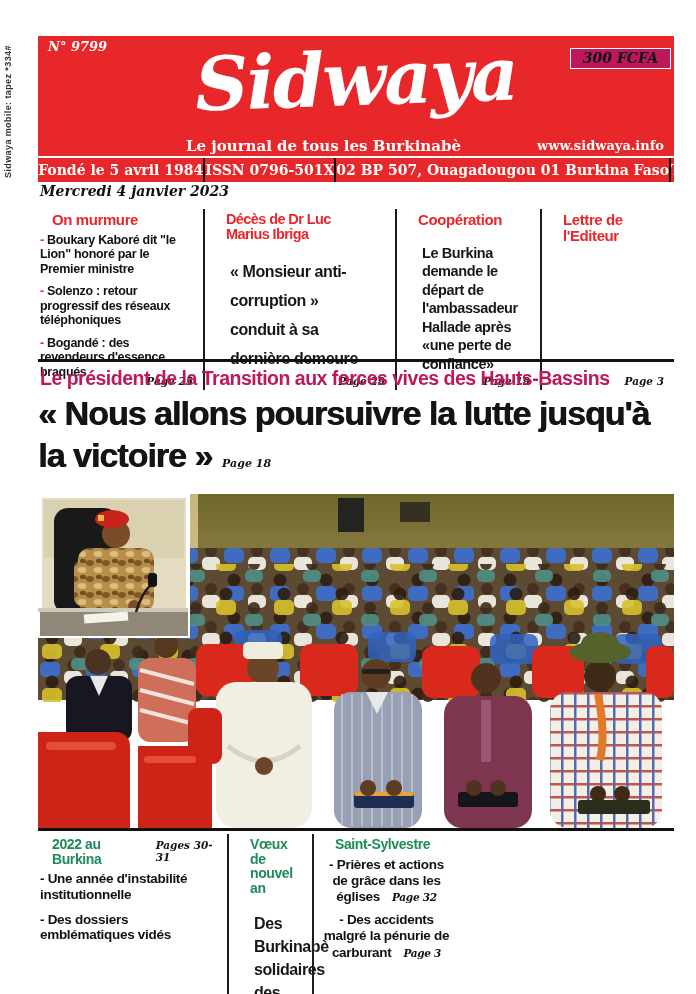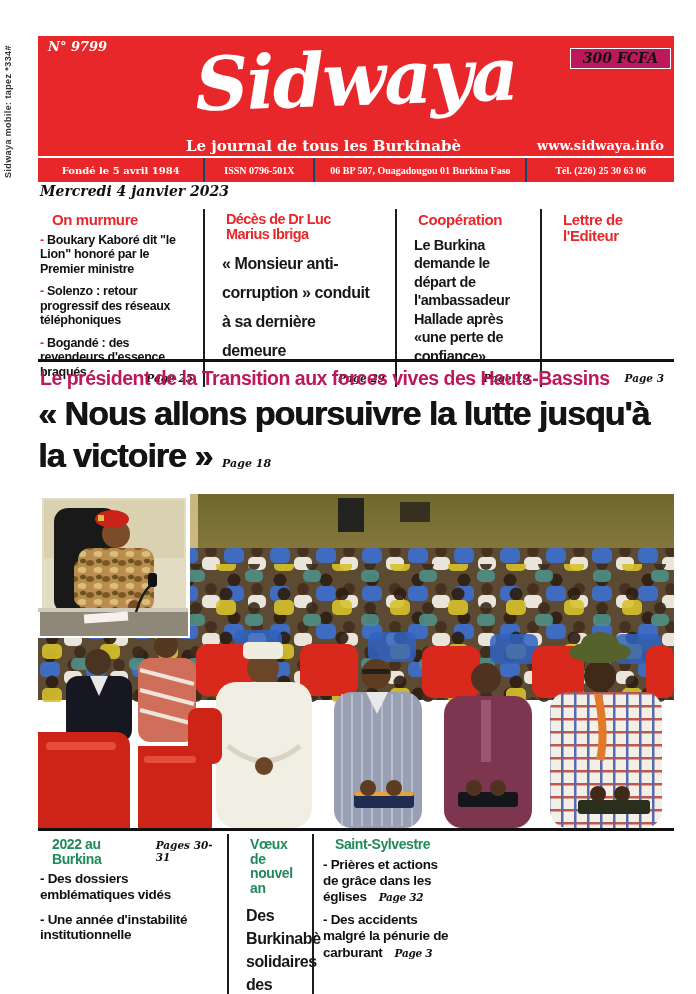--- a/index.html
+++ b/index.html
@@ -20,40 +20,40 @@
   .logo{position:absolute;top:6px;left:0;right:0;text-align:center;color:#fff;
     font-family:"DejaVu Serif",serif;font-style:italic;font-weight:bold;font-size:74px;
     transform:rotate(-2deg);letter-spacing:-2px;line-height:1;}
   .tagline{position:absolute;bottom:27px;left:148px;color:#fff;
     font-family:"DejaVu Serif",serif;font-weight:bold;font-size:15px;}
   .website{position:absolute;bottom:29px;right:10px;color:#fff;
     font-family:"DejaVu Serif",serif;font-weight:bold;font-size:13px;}
   .infobar{position:absolute;left:0;right:0;bottom:0;height:24px;border-top:2px solid #fff;
     display:flex;align-items:stretch;}
   .infobar .cell{display:flex;align-items:center;justify-content:center;color:#fff;
-    font-family:"DejaVu Serif",serif;font-weight:bold;font-size:10px;white-space:nowrap;}
-  .infobar .cell + .cell{border-left:2px solid #0c4a6e;font-family:Liberation Serif, serif;}
+    font-family:"DejaVu Serif",serif;font-weight:bold;font-size:14px;white-space:nowrap;}
+  .infobar .cell + .cell{border-left:2px solid #000000;}
   .c1{flex:0 0 26%;} .c2{flex:0 0 17%;} .c3{flex:0 0 33%;} .c4{flex:1;}
 
   .dateline{position:absolute;left:40px;top:183px;color:#111;
     font-family:"DejaVu Serif",serif;font-style:italic;font-weight:bold;font-size:14px;}
 
   
   .row{position:absolute;left:38px;width:636px;display:grid;}
   .top-row{top:209px;height:150px;grid-template-columns:165px 192px 145px 134px;}
   .bottom-row{top:834px;height:125px;grid-template-columns:189px 85px 146px 216px;}
   .col{position:relative;padding:3px 8px 0 2px;}
   .col + .col{border-left:2px solid #1c1c1c;padding-left:9px;}
   .kicker{margin:0 12px 5px;font-size:15px;font-weight:bold;letter-spacing:-.4px;line-height:1.05;}
   .kicker.red{color:#e8272b;}
   .kicker.green{color:#1f8a5a;font-size:14px;}
   .item{margin:0 0 8px;font-size:12.5px;font-weight:bold;letter-spacing:-.3px;line-height:1.16;}
   .dash-red::before{content:"- ";color:#e8272b;}
   .dash-black::before{content:"- ";color:#111;}
-  .teaser{margin:8px;font-weight:bold;letter-spacing:-.4px;color:#171717;}
+  .teaser{margin:16px;font-weight:bold;letter-spacing:-.4px;color:#171717;}
   .t2{font-size:16px;line-height:1.8;}
   .t3{font-size:14.5px;line-height:1.28;}
   .t4{font-size:17px;line-height:1.25;}
   .pg{font-family:"DejaVu Serif",serif;font-style:italic;font-weight:bold;font-size:10.5px;color:#111;}
   .pageref{position:absolute;bottom:3px;right:10px;}
   .headrow{display:flex;align-items:baseline;gap:2px;}
 
   .thick-rule{position:absolute;left:38px;top:359px;width:636px;height:3px;background:#111;}
 
   
@@ -66,40 +66,40 @@
 
   
   .photo{position:absolute;left:38px;top:494px;width:636px;height:334px;margin:0;
     border-bottom:3px solid #111;}
   .photo svg{display:block;}
 
   
   .b1-item{font-size:13.5px;margin:0 0 9px;}
   .b2-title{font-size:15px;line-height:1.8;}
   .b3-title{font-size:16px;line-height:1.45;}
-  .b4-item{font-size:13.5px;margin:0 0 7px;line-height:1.2;}
+  .b4-item{font-size:13.5px;margin:0 0 7px;line-height:1.2;text-align:center;}
   .b4-item .pg{margin-left:12px;}
 </style>
 </head>
 <body>
 
 <div class="page">
 
   <div class="mobile-note">Sidwaya mobile: tapez *334#</div>
 
   <header class="masthead">
     <div class="issue">N° 9799</div>
     <div class="price">300 FCFA</div>
     <div class="logo">Sidwaya</div>
     <div class="tagline">Le journal de tous les Burkinabè</div>
     <div class="website">www.sidwaya.info</div>
     <div class="infobar">
       <div class="cell c1">Fondé le 5 avril 1984</div>
       <div class="cell c2">ISSN 0796-501X</div>
-      <div class="cell c3">06 BP 507, Ouagadougou 01 Burkina Faso</div>
+      <div class="cell c3">02 BP 507, Ouagadougou 01 Burkina Faso</div>
       <div class="cell c4">Tél. (226) 25 30 63 06</div>
     </div>
   </header>
 
   <div class="dateline">Mercredi 4 janvier 2023</div>
 
   <section class="row top-row">
     <div class="col">
       <h3 class="kicker red">On murmure</h3>
       <p class="item dash-red"><span>Boukary Kaboré dit "le Lion" honoré par le Premier ministre</span></p>
@@ -263,22 +263,22 @@
       </g>
     </svg>
   </figure>
 
   <section class="row bottom-row">
     <div class="col">
       <div class="headrow">
         <h3 class="kicker green">2022 au Burkina</h3>
         <span class="pg">Pages 30-31</span>
       </div>
+      <p class="item dash-black b1-item"><span>Une année d'instabilité institutionnelle</span></p>
       <p class="item dash-black b1-item"><span>Des dossiers emblématiques vidés</span></p>
-      <p class="item dash-black b1-item"><span>Une année d'instabilité institutionnelle</span></p>
     </div>
     <div class="col">
       <h3 class="kicker green">Vœux de nouvel an</h3>
       <p class="teaser b3-title">Des Burkinabè solidaires des FDS et VDP</p>
       <div class="pageref pg">Pages 26-27</div>
     </div>
     <div class="col">
       <h3 class="kicker green">Saint-Sylvestre</h3>
       <p class="item dash-black b4-item"><span>Prières et  actions de grâce dans les églises</span><span class="pg">Page 32</span></p>
       <p class="item dash-black b4-item"><span>Des accidents malgré la pénurie de carburant</span><span class="pg">Page 3</span></p>

